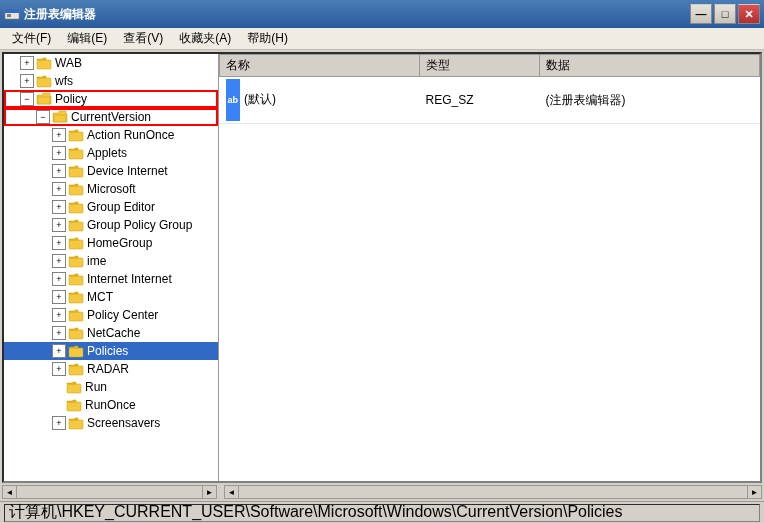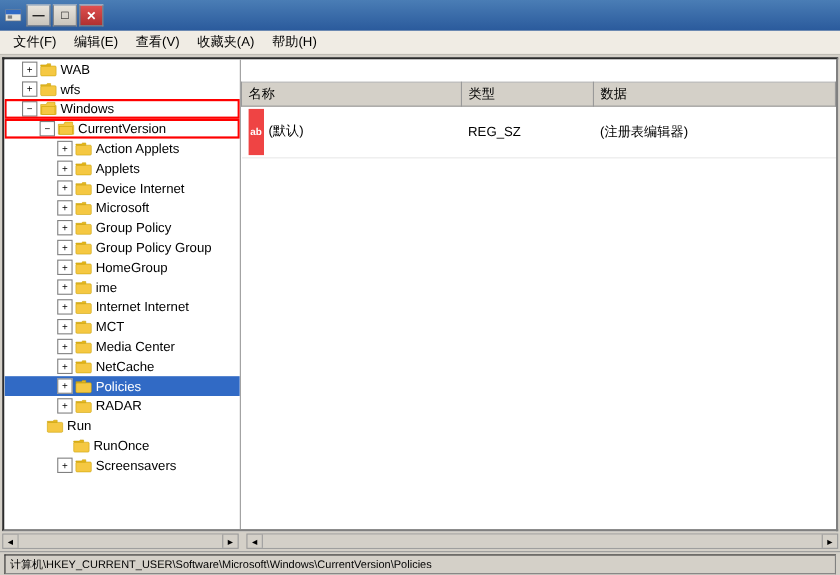--- a/index.html
+++ b/index.html
@@ -179,55 +179,54 @@
       color: #000;
     }
     .reg-table td {
       padding: 2px 6px;
       border-bottom: 1px solid #e8e8e8;
       height: 20px;
       vertical-align: middle;
     }
     .ab-icon {
       display: inline-block;
-      background: #ef4444;
+      background: #3b82f6;
       color: white;
       font-size: 9px;
       padding: 16px 2px;
       margin-right: 4px;
       font-weight: bold;
     }
 
     
     .right-scroll {
       overflow-y: auto;
       overflow-x: auto;
       flex: 1;
-      margin-top: 20px;
     }
     .right-scroll::-webkit-scrollbar {
       width: 14px;
     }
     .right-scroll::-webkit-scrollbar-track {
       background: #d4d0c8;
     }
     .right-scroll::-webkit-scrollbar-thumb {
       background: #a0a0a0;
       border: 1px solid #808080;
     }
 
     
     .status-bar {
       height: 22px;
       background: #d4d0c8;
       border-top: 1px solid #999;
       display: flex;
       align-items: center;
       padding: 0 4px;
-      font-size: 10px;
+      font-size: 16px;
       color: #000;
     }
     .status-item {
       border: 1px inset #808080;
       padding: 0 4px;
       height: 18px;
       display: flex;
       align-items: center;
       background: #d4d0c8;
       flex: 1;
@@ -235,20 +234,21 @@
   </style>
 </head>
 <body>
 
 <div class="title-bar">
   <svg class="title-bar-icon" viewBox="0 0 16 16">
     <rect x="1" y="3" width="14" height="10" fill="#e8e4dc" stroke="#808080" stroke-width="0.5"></rect>
     <rect x="1" y="3" width="14" height="4" fill="#316ac5"></rect>
     <rect x="3" y="8" width="4" height="3" fill="#808080"></rect>
   </svg>
+  <span class="title-bar-text">注册表编辑器</span>
   <div class="title-bar-buttons">
     <button class="title-btn">—</button>
     <button class="title-btn">□</button>
     <button class="title-btn close">✕</button>
   </div>
 </div>
 
 <div class="menu-bar">
 <div class="menu-item">文件(F)</div>
     <div class="menu-item">编辑(E)</div>
@@ -279,37 +279,37 @@
       <path d="M1,4 L1,3 L6,3 L7,2 L10,2 L10,4 Z" fill="#e8b820" stroke="#c8a000" stroke-width="0.5"></path>
     </svg></span>
               <span>wfs</span>
             </div>
             <div class="tree-item" style="padding-left: 16px; outline: red solid 2px; outline-offset: -2px;">
               <div class="expand-btn">−</div>
               <span class="folder-icon"><svg width="16" height="14" viewBox="0 0 16 14" xmlns="http://www.w3.org/2000/svg">
       <path d="M1,3 L6,3 L7,1 L14,1 L14,4 L15,4 L15,12 L1,12 Z" fill="#f5c842" stroke="#c8a000" stroke-width="0.5"></path>
       <rect x="2" y="5" width="12" height="7" fill="#f5c842" stroke="#c8a000" stroke-width="0.5"></rect>
     </svg></span>
-              <span>Windows</span>
+              <span>Policy</span>
             </div>
             <div class="tree-item" style="padding-left: 32px; outline: red solid 2px; outline-offset: -2px;">
               <div class="expand-btn">−</div>
               <span class="folder-icon"><svg width="16" height="14" viewBox="0 0 16 14" xmlns="http://www.w3.org/2000/svg">
       <path d="M1,3 L6,3 L7,1 L14,1 L14,4 L15,4 L15,12 L1,12 Z" fill="#f5c842" stroke="#c8a000" stroke-width="0.5"></path>
       <rect x="2" y="5" width="12" height="7" fill="#f5c842" stroke="#c8a000" stroke-width="0.5"></rect>
     </svg></span>
               <span>CurrentVersion</span>
             </div>
             <div class="tree-item" style="padding-left: 48px;">
               <div class="expand-btn">+</div>
               <span class="folder-icon"><svg width="16" height="14" viewBox="0 0 16 14" xmlns="http://www.w3.org/2000/svg">
       <rect x="1" y="4" width="14" height="9" rx="1" fill="#f5c842" stroke="#c8a000" stroke-width="0.5"></rect>
       <path d="M1,4 L1,3 L6,3 L7,2 L10,2 L10,4 Z" fill="#e8b820" stroke="#c8a000" stroke-width="0.5"></path>
     </svg></span>
-              <span>Action Applets</span>
+              <span>Action RunOnce</span>
             </div>
             <div class="tree-item" style="padding-left: 48px;">
               <div class="expand-btn">+</div>
               <span class="folder-icon"><svg width="16" height="14" viewBox="0 0 16 14" xmlns="http://www.w3.org/2000/svg">
       <rect x="1" y="4" width="14" height="9" rx="1" fill="#f5c842" stroke="#c8a000" stroke-width="0.5"></rect>
       <path d="M1,4 L1,3 L6,3 L7,2 L10,2 L10,4 Z" fill="#e8b820" stroke="#c8a000" stroke-width="0.5"></path>
     </svg></span>
               <span>Applets</span>
             </div>
             <div class="tree-item" style="padding-left: 48px;">
@@ -327,21 +327,21 @@
       <path d="M1,4 L1,3 L6,3 L7,2 L10,2 L10,4 Z" fill="#e8b820" stroke="#c8a000" stroke-width="0.5"></path>
     </svg></span>
               <span>Microsoft</span>
             </div>
             <div class="tree-item" style="padding-left: 48px;">
               <div class="expand-btn">+</div>
               <span class="folder-icon"><svg width="16" height="14" viewBox="0 0 16 14" xmlns="http://www.w3.org/2000/svg">
       <rect x="1" y="4" width="14" height="9" rx="1" fill="#f5c842" stroke="#c8a000" stroke-width="0.5"></rect>
       <path d="M1,4 L1,3 L6,3 L7,2 L10,2 L10,4 Z" fill="#e8b820" stroke="#c8a000" stroke-width="0.5"></path>
     </svg></span>
-              <span>Group Policy</span>
+              <span>Group Editor</span>
             </div>
             <div class="tree-item" style="padding-left: 48px;">
               <div class="expand-btn">+</div>
               <span class="folder-icon"><svg width="16" height="14" viewBox="0 0 16 14" xmlns="http://www.w3.org/2000/svg">
       <rect x="1" y="4" width="14" height="9" rx="1" fill="#f5c842" stroke="#c8a000" stroke-width="0.5"></rect>
       <path d="M1,4 L1,3 L6,3 L7,2 L10,2 L10,4 Z" fill="#e8b820" stroke="#c8a000" stroke-width="0.5"></path>
     </svg></span>
               <span>Group Policy Group</span>
             </div>
             <div class="tree-item" style="padding-left: 48px;">
@@ -375,21 +375,21 @@
       <path d="M1,4 L1,3 L6,3 L7,2 L10,2 L10,4 Z" fill="#e8b820" stroke="#c8a000" stroke-width="0.5"></path>
     </svg></span>
               <span>MCT</span>
             </div>
             <div class="tree-item" style="padding-left: 48px;">
               <div class="expand-btn">+</div>
               <span class="folder-icon"><svg width="16" height="14" viewBox="0 0 16 14" xmlns="http://www.w3.org/2000/svg">
       <rect x="1" y="4" width="14" height="9" rx="1" fill="#f5c842" stroke="#c8a000" stroke-width="0.5"></rect>
       <path d="M1,4 L1,3 L6,3 L7,2 L10,2 L10,4 Z" fill="#e8b820" stroke="#c8a000" stroke-width="0.5"></path>
     </svg></span>
-              <span>Media Center</span>
+              <span>Policy Center</span>
             </div>
             <div class="tree-item" style="padding-left: 48px;">
               <div class="expand-btn">+</div>
               <span class="folder-icon"><svg width="16" height="14" viewBox="0 0 16 14" xmlns="http://www.w3.org/2000/svg">
       <rect x="1" y="4" width="14" height="9" rx="1" fill="#f5c842" stroke="#c8a000" stroke-width="0.5"></rect>
       <path d="M1,4 L1,3 L6,3 L7,2 L10,2 L10,4 Z" fill="#e8b820" stroke="#c8a000" stroke-width="0.5"></path>
     </svg></span>
               <span>NetCache</span>
             </div>
             <div class="tree-item selected" style="padding-left: 48px;">
@@ -401,21 +401,21 @@
               <span>Policies</span>
             </div>
             <div class="tree-item" style="padding-left: 48px;">
               <div class="expand-btn">+</div>
               <span class="folder-icon"><svg width="16" height="14" viewBox="0 0 16 14" xmlns="http://www.w3.org/2000/svg">
       <rect x="1" y="4" width="14" height="9" rx="1" fill="#f5c842" stroke="#c8a000" stroke-width="0.5"></rect>
       <path d="M1,4 L1,3 L6,3 L7,2 L10,2 L10,4 Z" fill="#e8b820" stroke="#c8a000" stroke-width="0.5"></path>
     </svg></span>
               <span>RADAR</span>
             </div>
-            <div class="tree-item" style="padding-left: 24px;">
+            <div class="tree-item" style="padding-left: 48px;">
               <div class="expand-spacer"></div>
               <span class="folder-icon"><svg width="16" height="14" viewBox="0 0 16 14" xmlns="http://www.w3.org/2000/svg">
       <rect x="1" y="4" width="14" height="9" rx="1" fill="#f5c842" stroke="#c8a000" stroke-width="0.5"></rect>
       <path d="M1,4 L1,3 L6,3 L7,2 L10,2 L10,4 Z" fill="#e8b820" stroke="#c8a000" stroke-width="0.5"></path>
     </svg></span>
               <span>Run</span>
             </div>
             <div class="tree-item" style="padding-left: 48px; text-align: right;">
               <div class="expand-spacer"></div>
               <span class="folder-icon"><svg width="16" height="14" viewBox="0 0 16 14" xmlns="http://www.w3.org/2000/svg">

